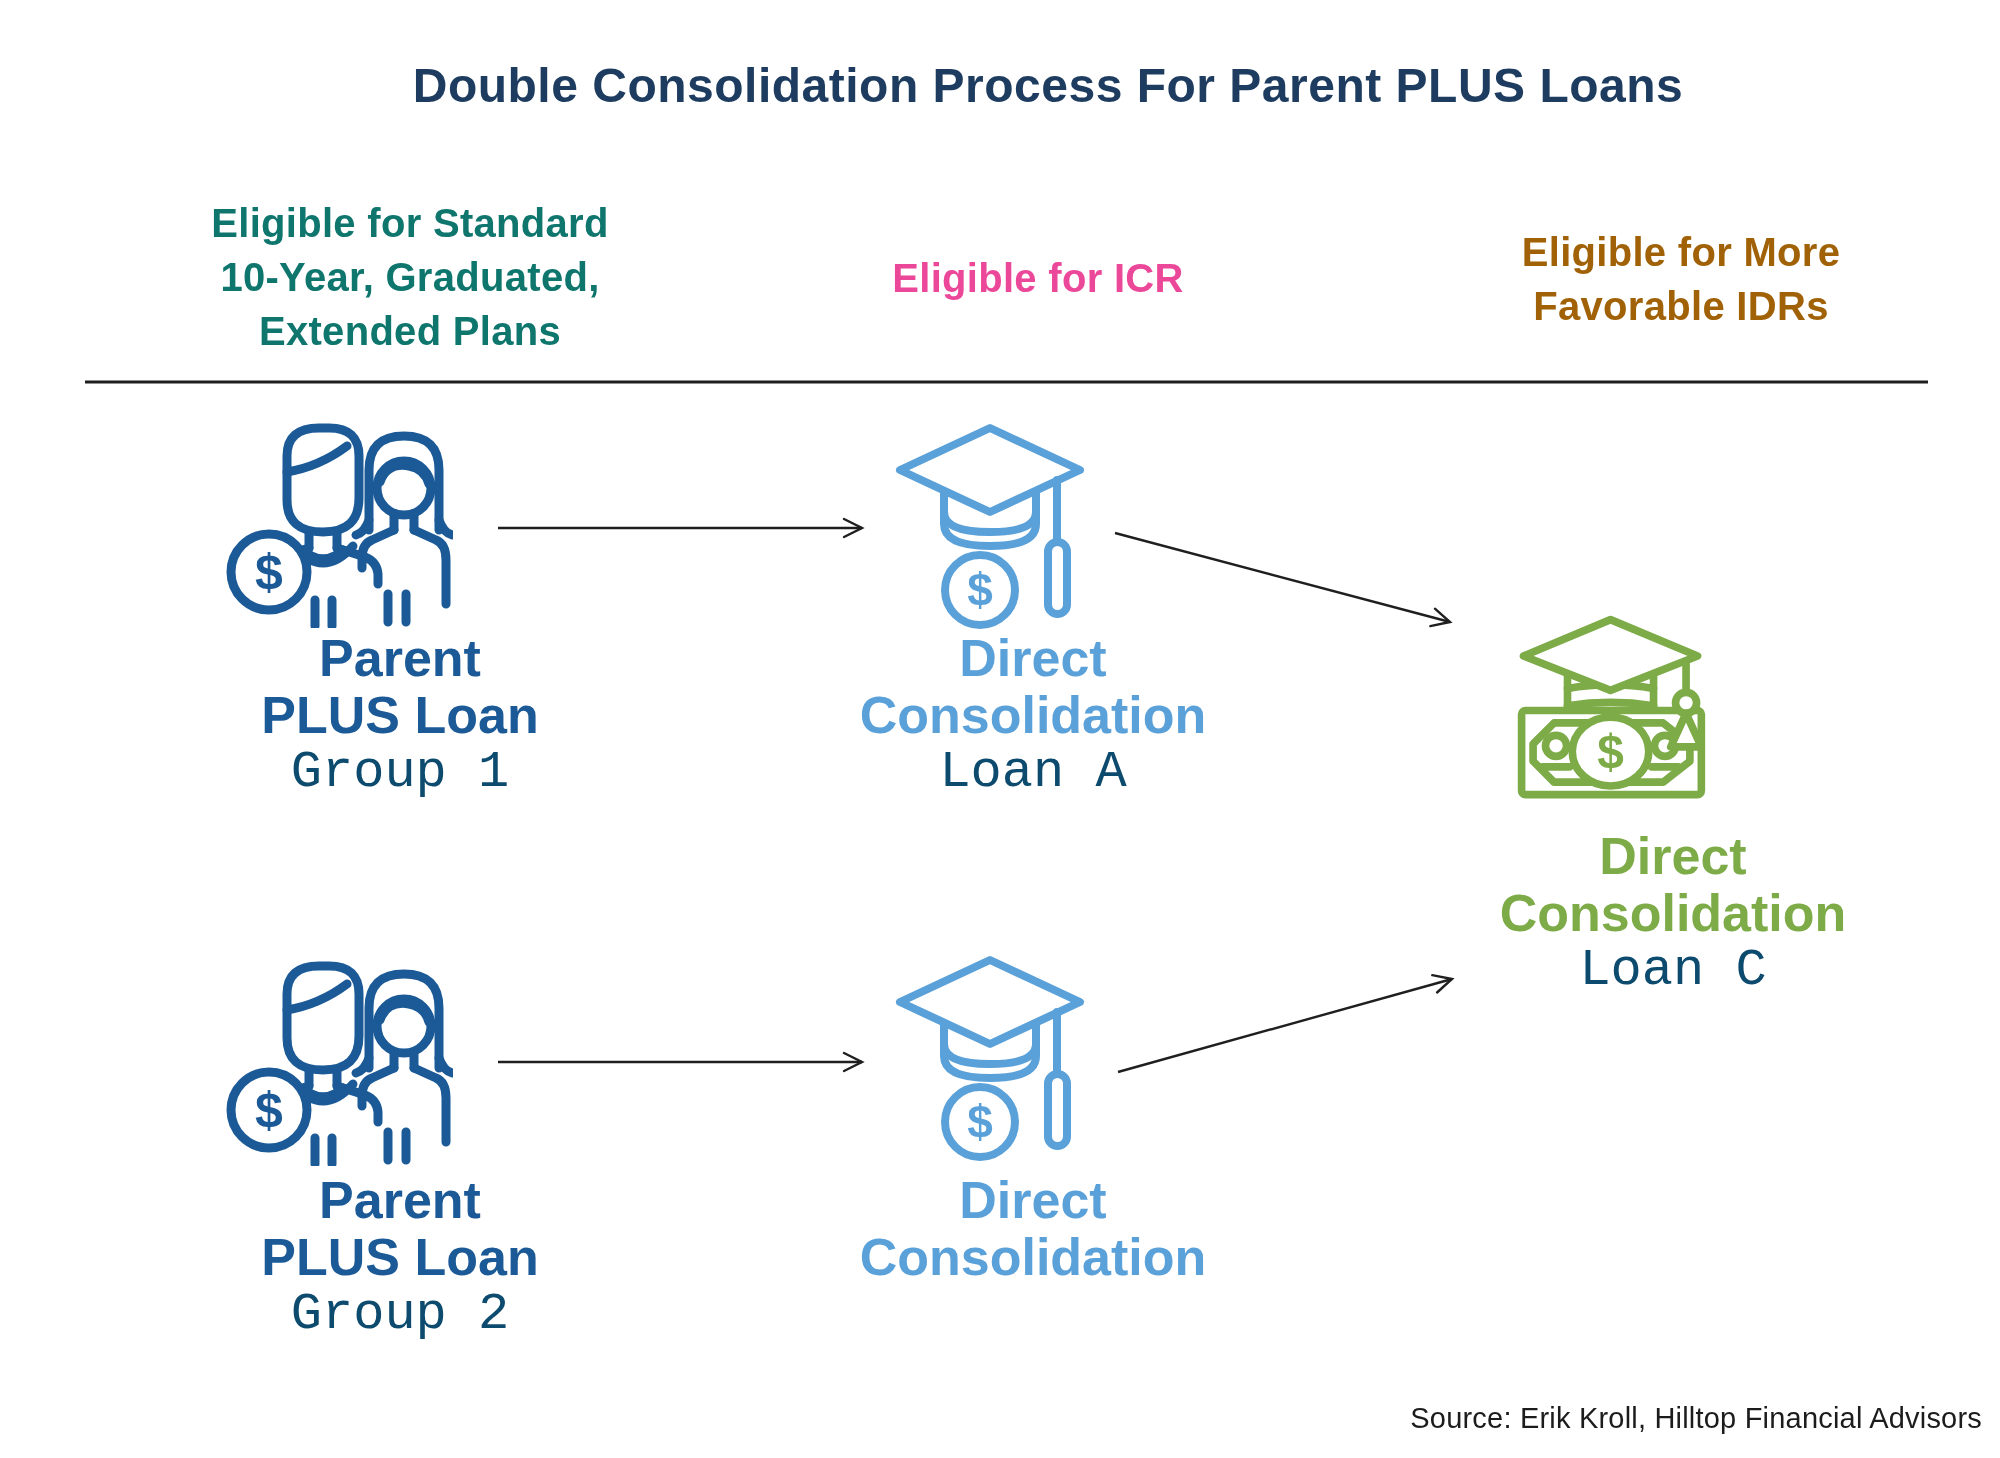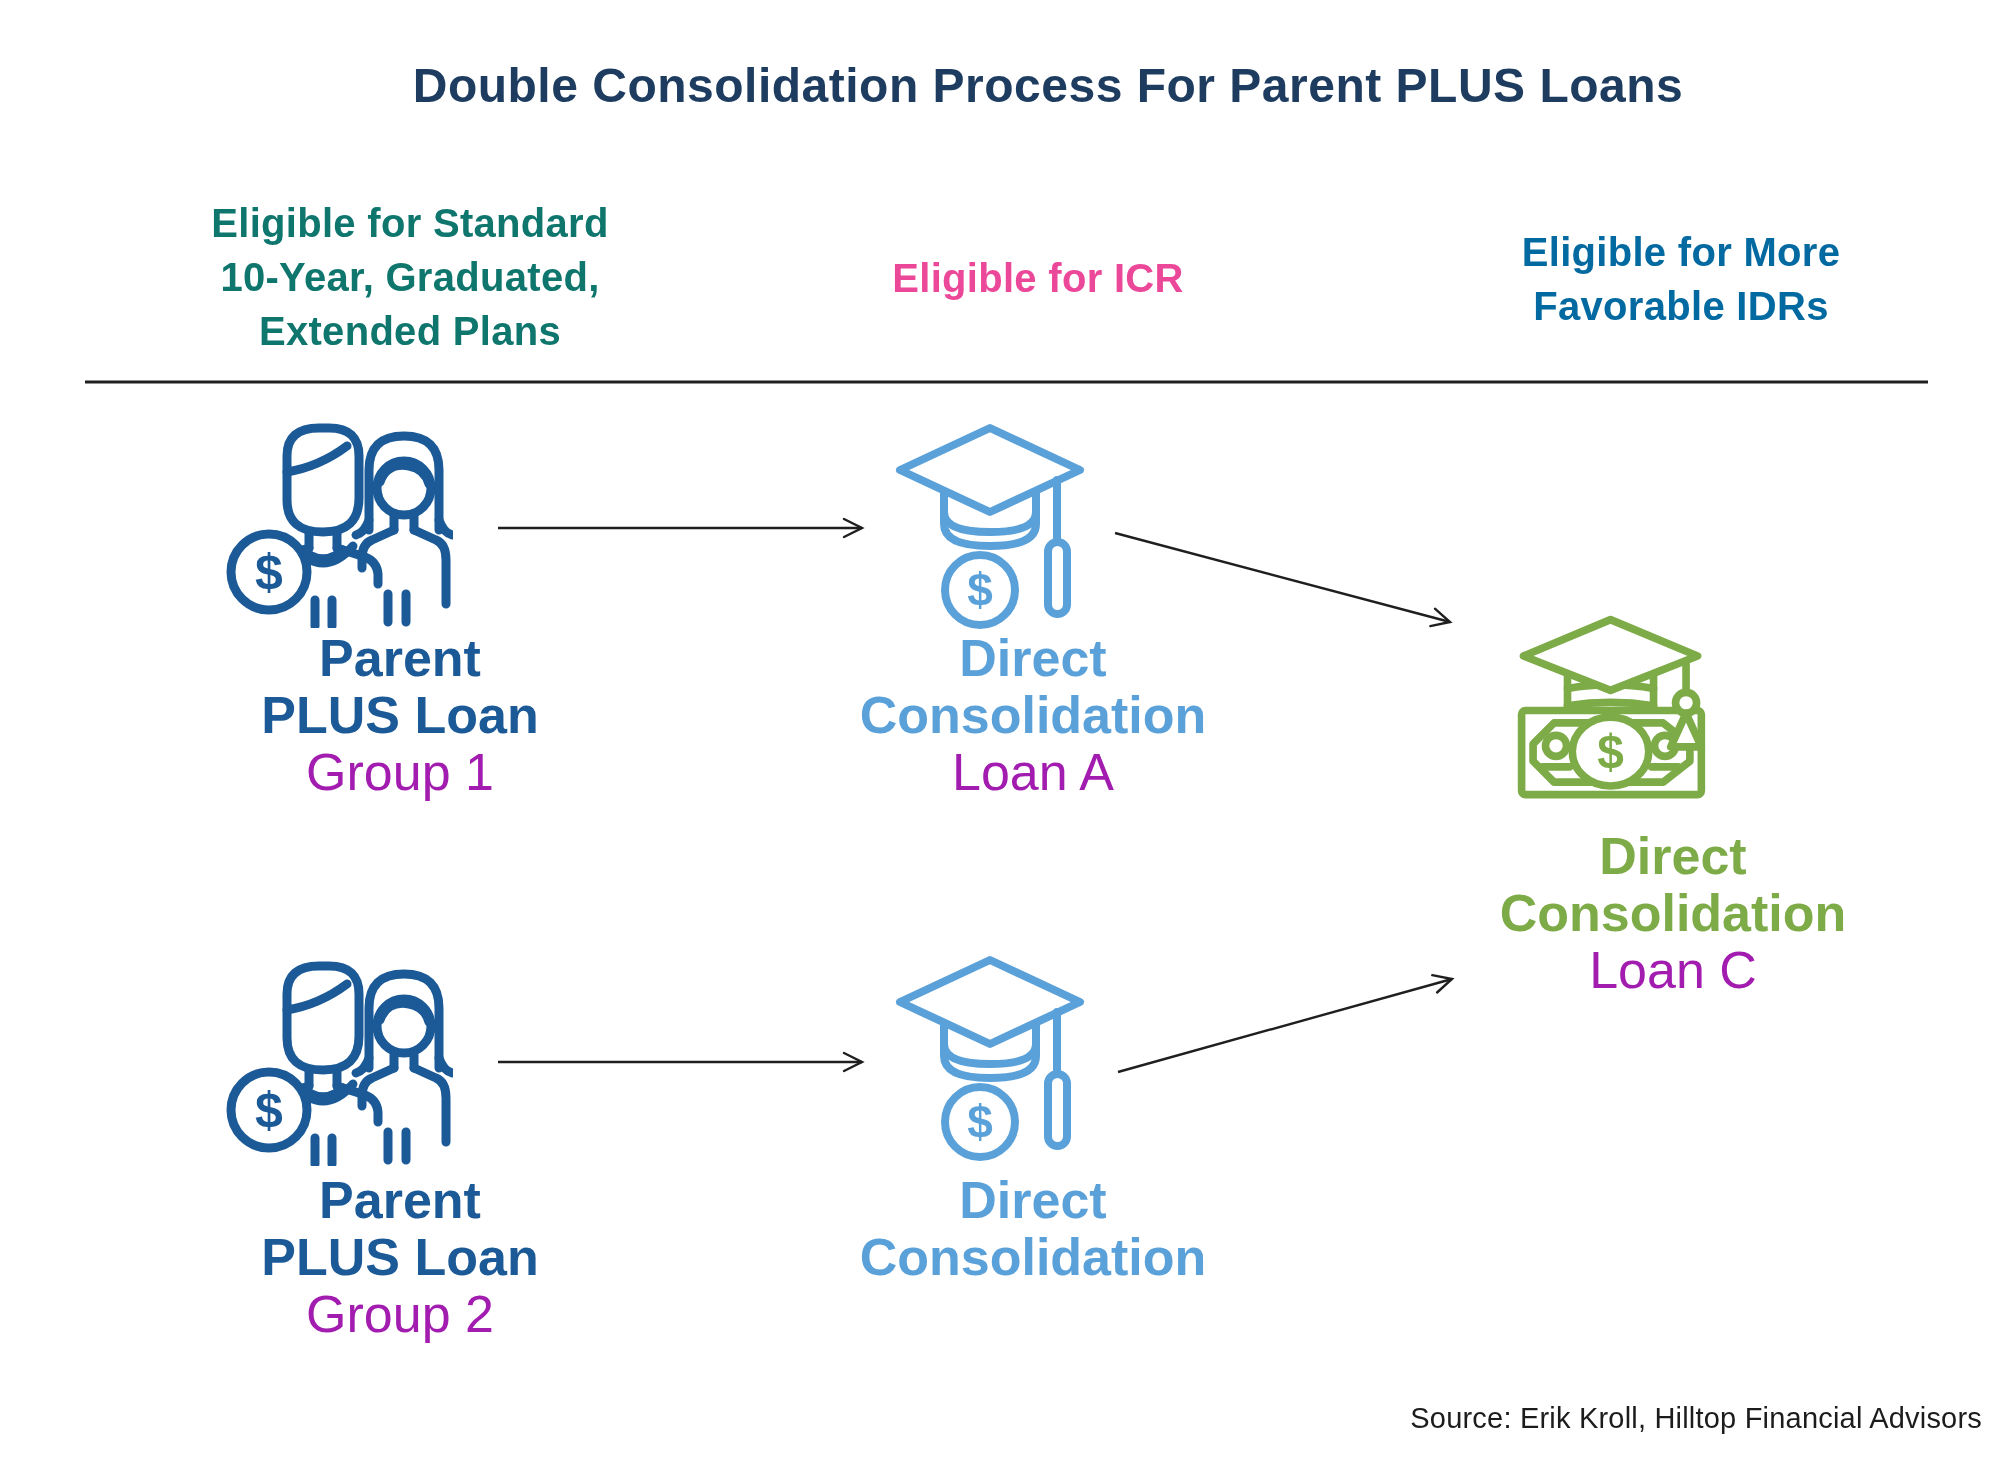--- a/index.html
+++ b/index.html
@@ -16,26 +16,26 @@
     font-size:48px;font-weight:700;
     color:#1d3c5f;letter-spacing:0.5px;
     text-align:center;
   }
   .col-hdr{
     font-size:40px;font-weight:700;line-height:54px;
     text-align:center;letter-spacing:0.3px;
   }
   .hdr-standard{left:62px;top:196px;width:600px;color:#0f766e;}
   .hdr-icr{left:690px;top:251px;width:600px;color:#ec4899;}
-  .hdr-idr{left:1333px;top:225px;width:600px;color:#0369a1;}
+  .hdr-idr{left:1333px;top:225px;width:600px;color:#a16207;}
   .node-label{
     font-size:52px;line-height:57px;text-align:center;width:440px;
   }
   .node-label .em{font-weight:700;}
-  .node-label .detail{font-weight:400;color:#a21caf;}
+  .node-label .detail{font-weight:400;color:#0c4a6e;font-family:Liberation Mono, monospace;}
   .lbl-group1{left:132px;top:630px;color:#1b5a97;}
   .lbl-loanA{left:765px;top:630px;color:#5ba1d9;}
   .lbl-loanC{left:1405px;top:828px;color:#7dab47;}
   .lbl-group2{left:132px;top:1172px;color:#1b5a97;}
   .lbl-loanB{left:765px;top:1172px;color:#5ba1d9;}
   .source{
     right:18px;top:1402px;
     font-size:29px;color:#1c1c1c;letter-spacing:0.2px;
   }
   svg.icon{position:absolute;overflow:visible;}

